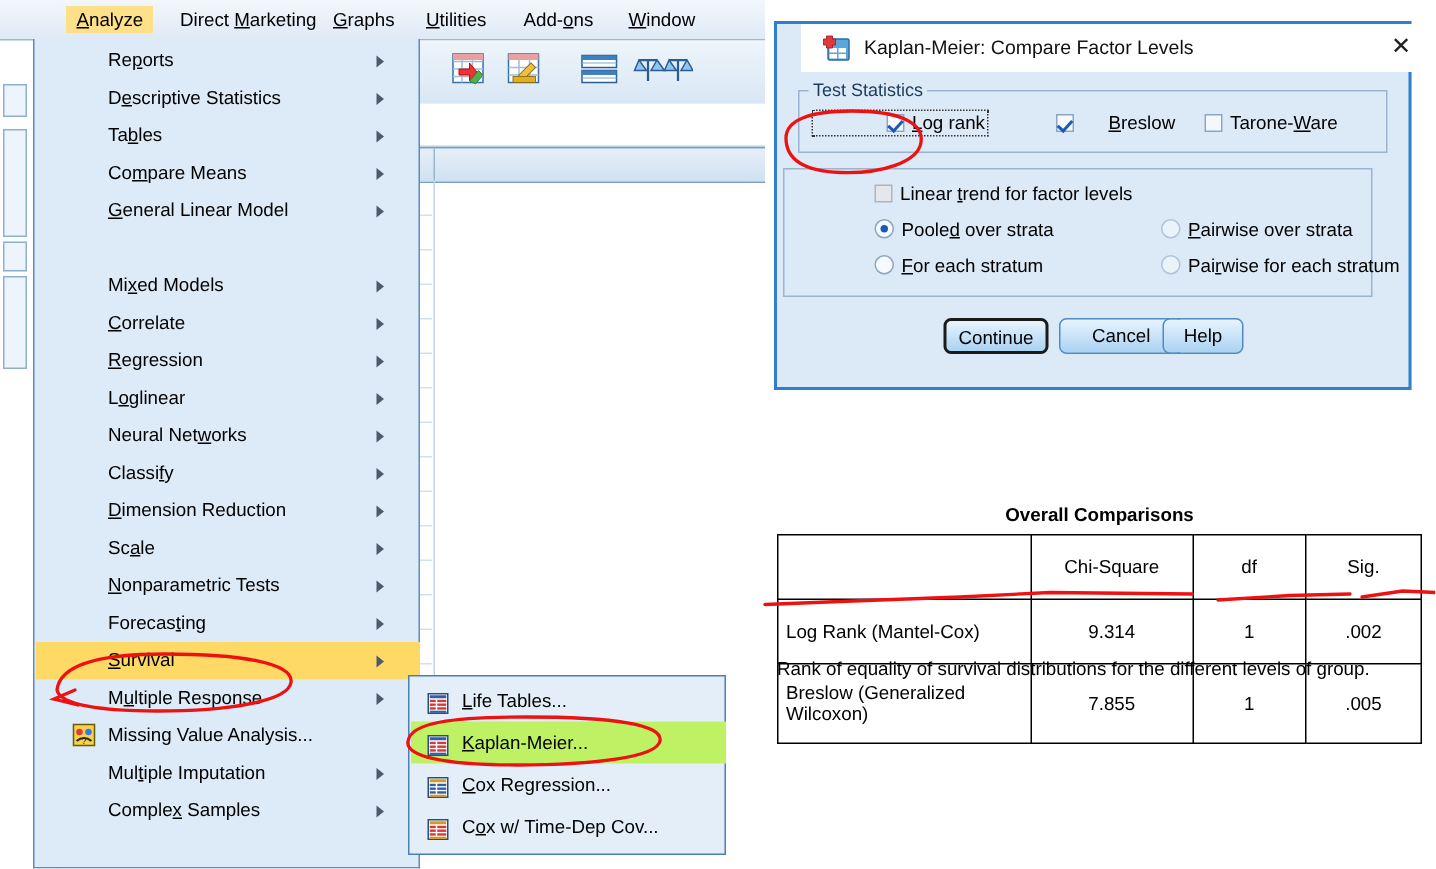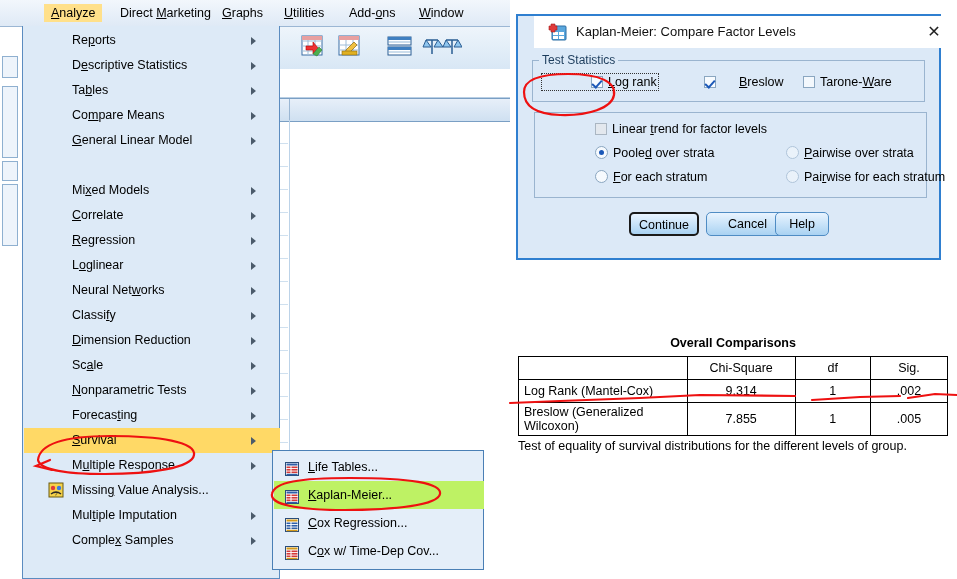--- a/index.html
+++ b/index.html
@@ -81,21 +81,21 @@
   .focusbox{outline:1px dotted #333;outline-offset:1px;}
 
   .btn{position:absolute;height:24px;line-height:22px;text-align:center;font-size:12.5px;
     background:linear-gradient(#e9f4ff,#a9d2f2);border:1px solid #4f8cc4;border-radius:5px;box-sizing:border-box;color:#000;}
   .btn.def{border:2px solid #1a1a1a;}
 
   
   #out-block{position:absolute;left:518px;top:336px;width:430px;height:130px;}
   #out-title{position:absolute;left:0;top:0;width:430px;text-align:center;font-weight:bold;font-size:12.5px;}
   #out-table{position:absolute;left:0;top:20px;border-collapse:collapse;font-size:12.5px;}
-  #out-table td,#out-table th{border:1px solid #000;padding:2px 5px;font-weight:normal;height:18px;}
+  #out-table td,#out-table th{border:1px solid #000;padding:12px 5px;font-weight:normal;height:18px;}
   .tc{text-align:center;}
   .tr-num{text-align:center;}
   #out-foot{position:absolute;left:0;top:103px;width:416px;font-size:12.5px;line-height:14px;}
 
   
   svg.ann{position:absolute;left:0;top:0;width:957px;height:579px;pointer-events:none;}
 </style>
 </head>
 <body>
 
@@ -385,21 +385,21 @@
 
   <div class="groupbox" id="gb-test" style="left:14px;top:44px;width:393px;height:42px;">
     <span class="glegend">Test Statistics</span>
     <div id="test-checks">
         <span class="ckrow focusbox" style="left: 10px; top: 14px;"><span class="cbox checked"></span><span style="margin-left: 5px;"><span class="u">L</span>og rank</span></span>
         <span class="ckrow" style="left: 123px; top: 14px;"><span class="cbox checked"></span><span style="margin-left: 23px;"><span class="u">B</span>reslow</span></span>
         <span class="ckrow" style="left: 222px; top: 14px;"><span class="cbox"></span><span style="margin-left: 5px;">Tarone-<span class="u">W</span>are</span></span>
       </div>
   </div>
 
-  <div class="groupbox" id="gb-trend" style="left:16px;top:96px;width:393px;height:86px;">
+  <div class="groupbox" id="gb-trend" style="left:4px;top:96px;width:393px;height:86px;">
     <div id="trend-check">
         <span class="ckrow" style="left: 12px; top: 9px;"><span class="cbox dis"></span><span style="margin-left: 5px;">Linear <span class="u">t</span>rend for factor levels</span></span>
       </div>
     <div id="trend-radios">
         <span class="ckrow" style="left: 12px; top: 33px;"><span class="rad sel"></span><span style="margin-left: 5px;">Poole<span class="u">d</span> over strata</span></span>
         <span class="ckrow" style="left: 203px; top: 33px;"><span class="rad" style="opacity: 0.55;"></span><span style="margin-left: 5px;"><span class="u">P</span>airwise over strata</span></span>
         <span class="ckrow" style="left: 12px; top: 57px;"><span class="rad"></span><span style="margin-left: 5px;"><span class="u">F</span>or each stratum</span></span>
         <span class="ckrow" style="left: 203px; top: 57px;"><span class="rad" style="opacity: 0.55;"></span><span style="margin-left: 5px;">Pai<span class="u">r</span>wise for each stratum</span></span>
       </div>
   </div>
@@ -430,21 +430,21 @@
           <td class="tr-num">.002</td>
         </tr>
         <tr>
           <td>Breslow (Generalized Wilcoxon)</td>
           <td class="tr-num">7.855</td>
           <td class="tr-num">1</td>
           <td class="tr-num">.005</td>
         </tr>
       </tbody>
   </table>
-  <div id="out-foot">Test of equality of survival distributions for the different levels of group.</div>
+  <div id="out-foot">Rank of equality of survival distributions for the different levels of group.</div>
 </div>
 
 <svg class="ann">
   <g fill="none" stroke="#ee1111" stroke-width="2.2" stroke-linecap="round">
 
     <path d="M38 460 C40 442, 70 436, 110 436 C160 436, 196 442, 194 455 C192 468, 150 474, 105 474 C68 474, 40 470, 38 460 Z"></path>
     <path d="M52 470 L36 466 L50 460"></path>
 
     <path d="M272 494 C274 482, 300 478, 350 478 C410 478, 442 483, 440 494 C438 505, 395 510, 345 510 C295 510, 270 504, 272 494 Z"></path>
 

